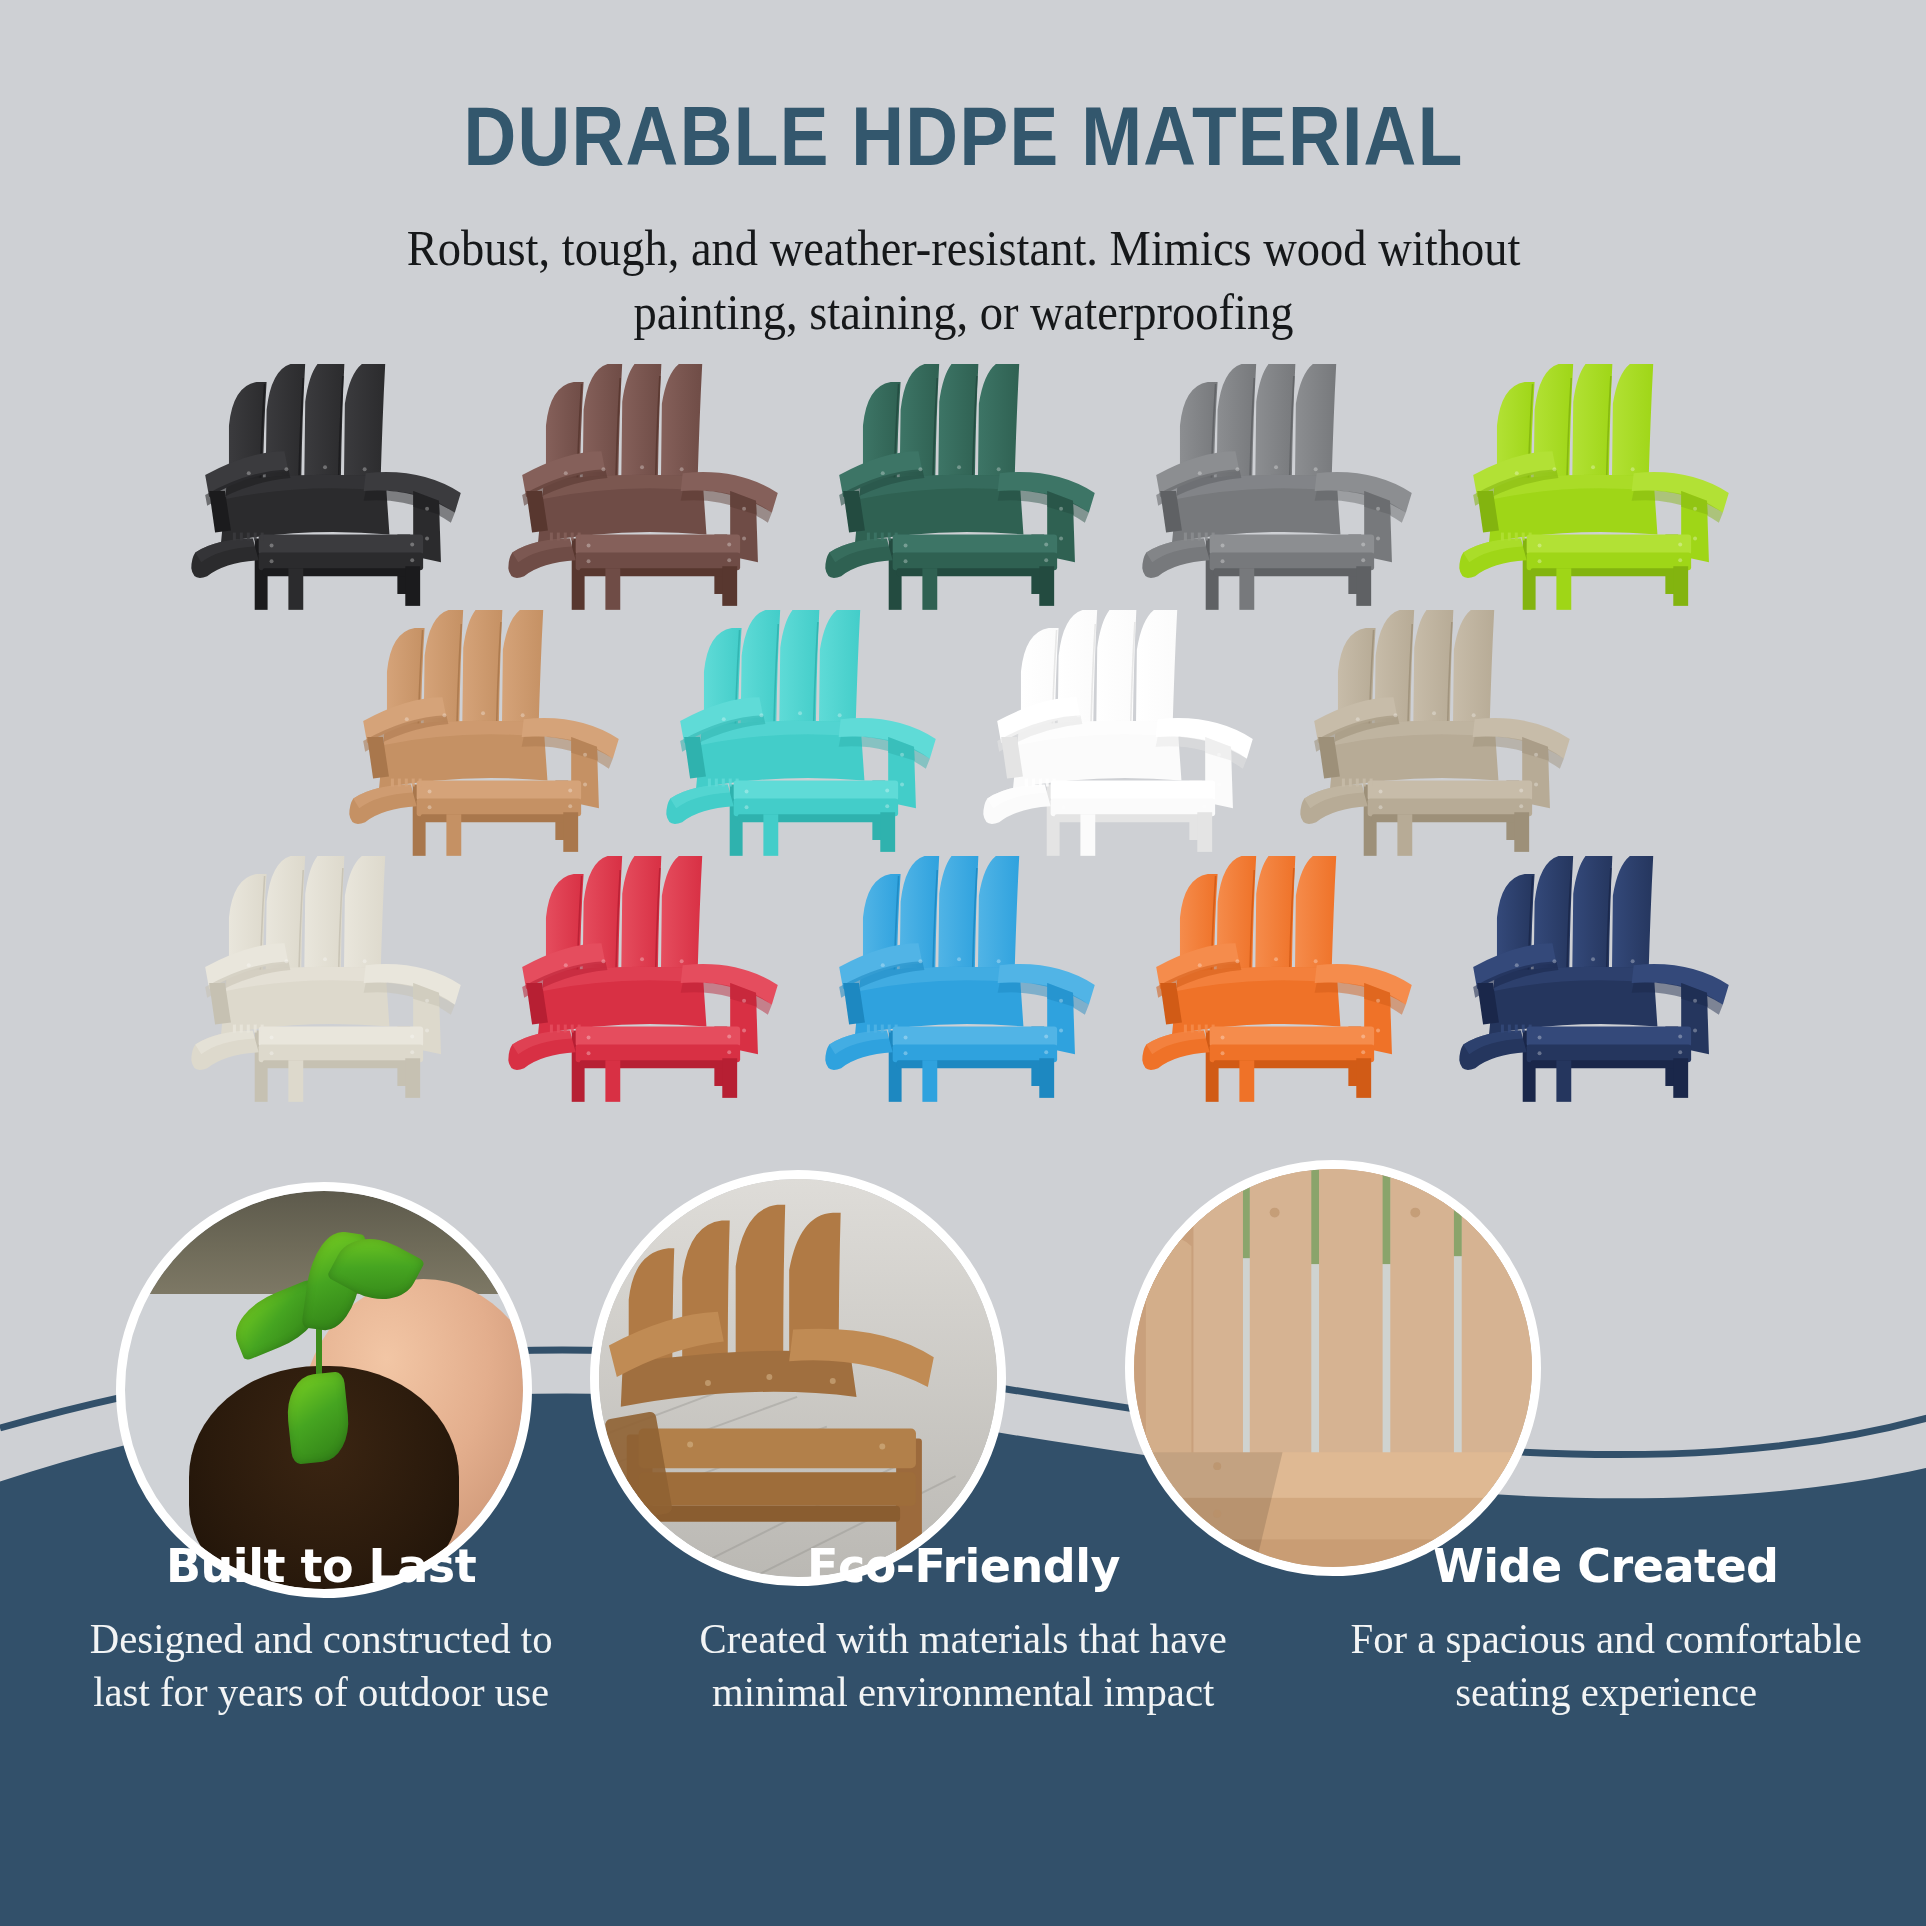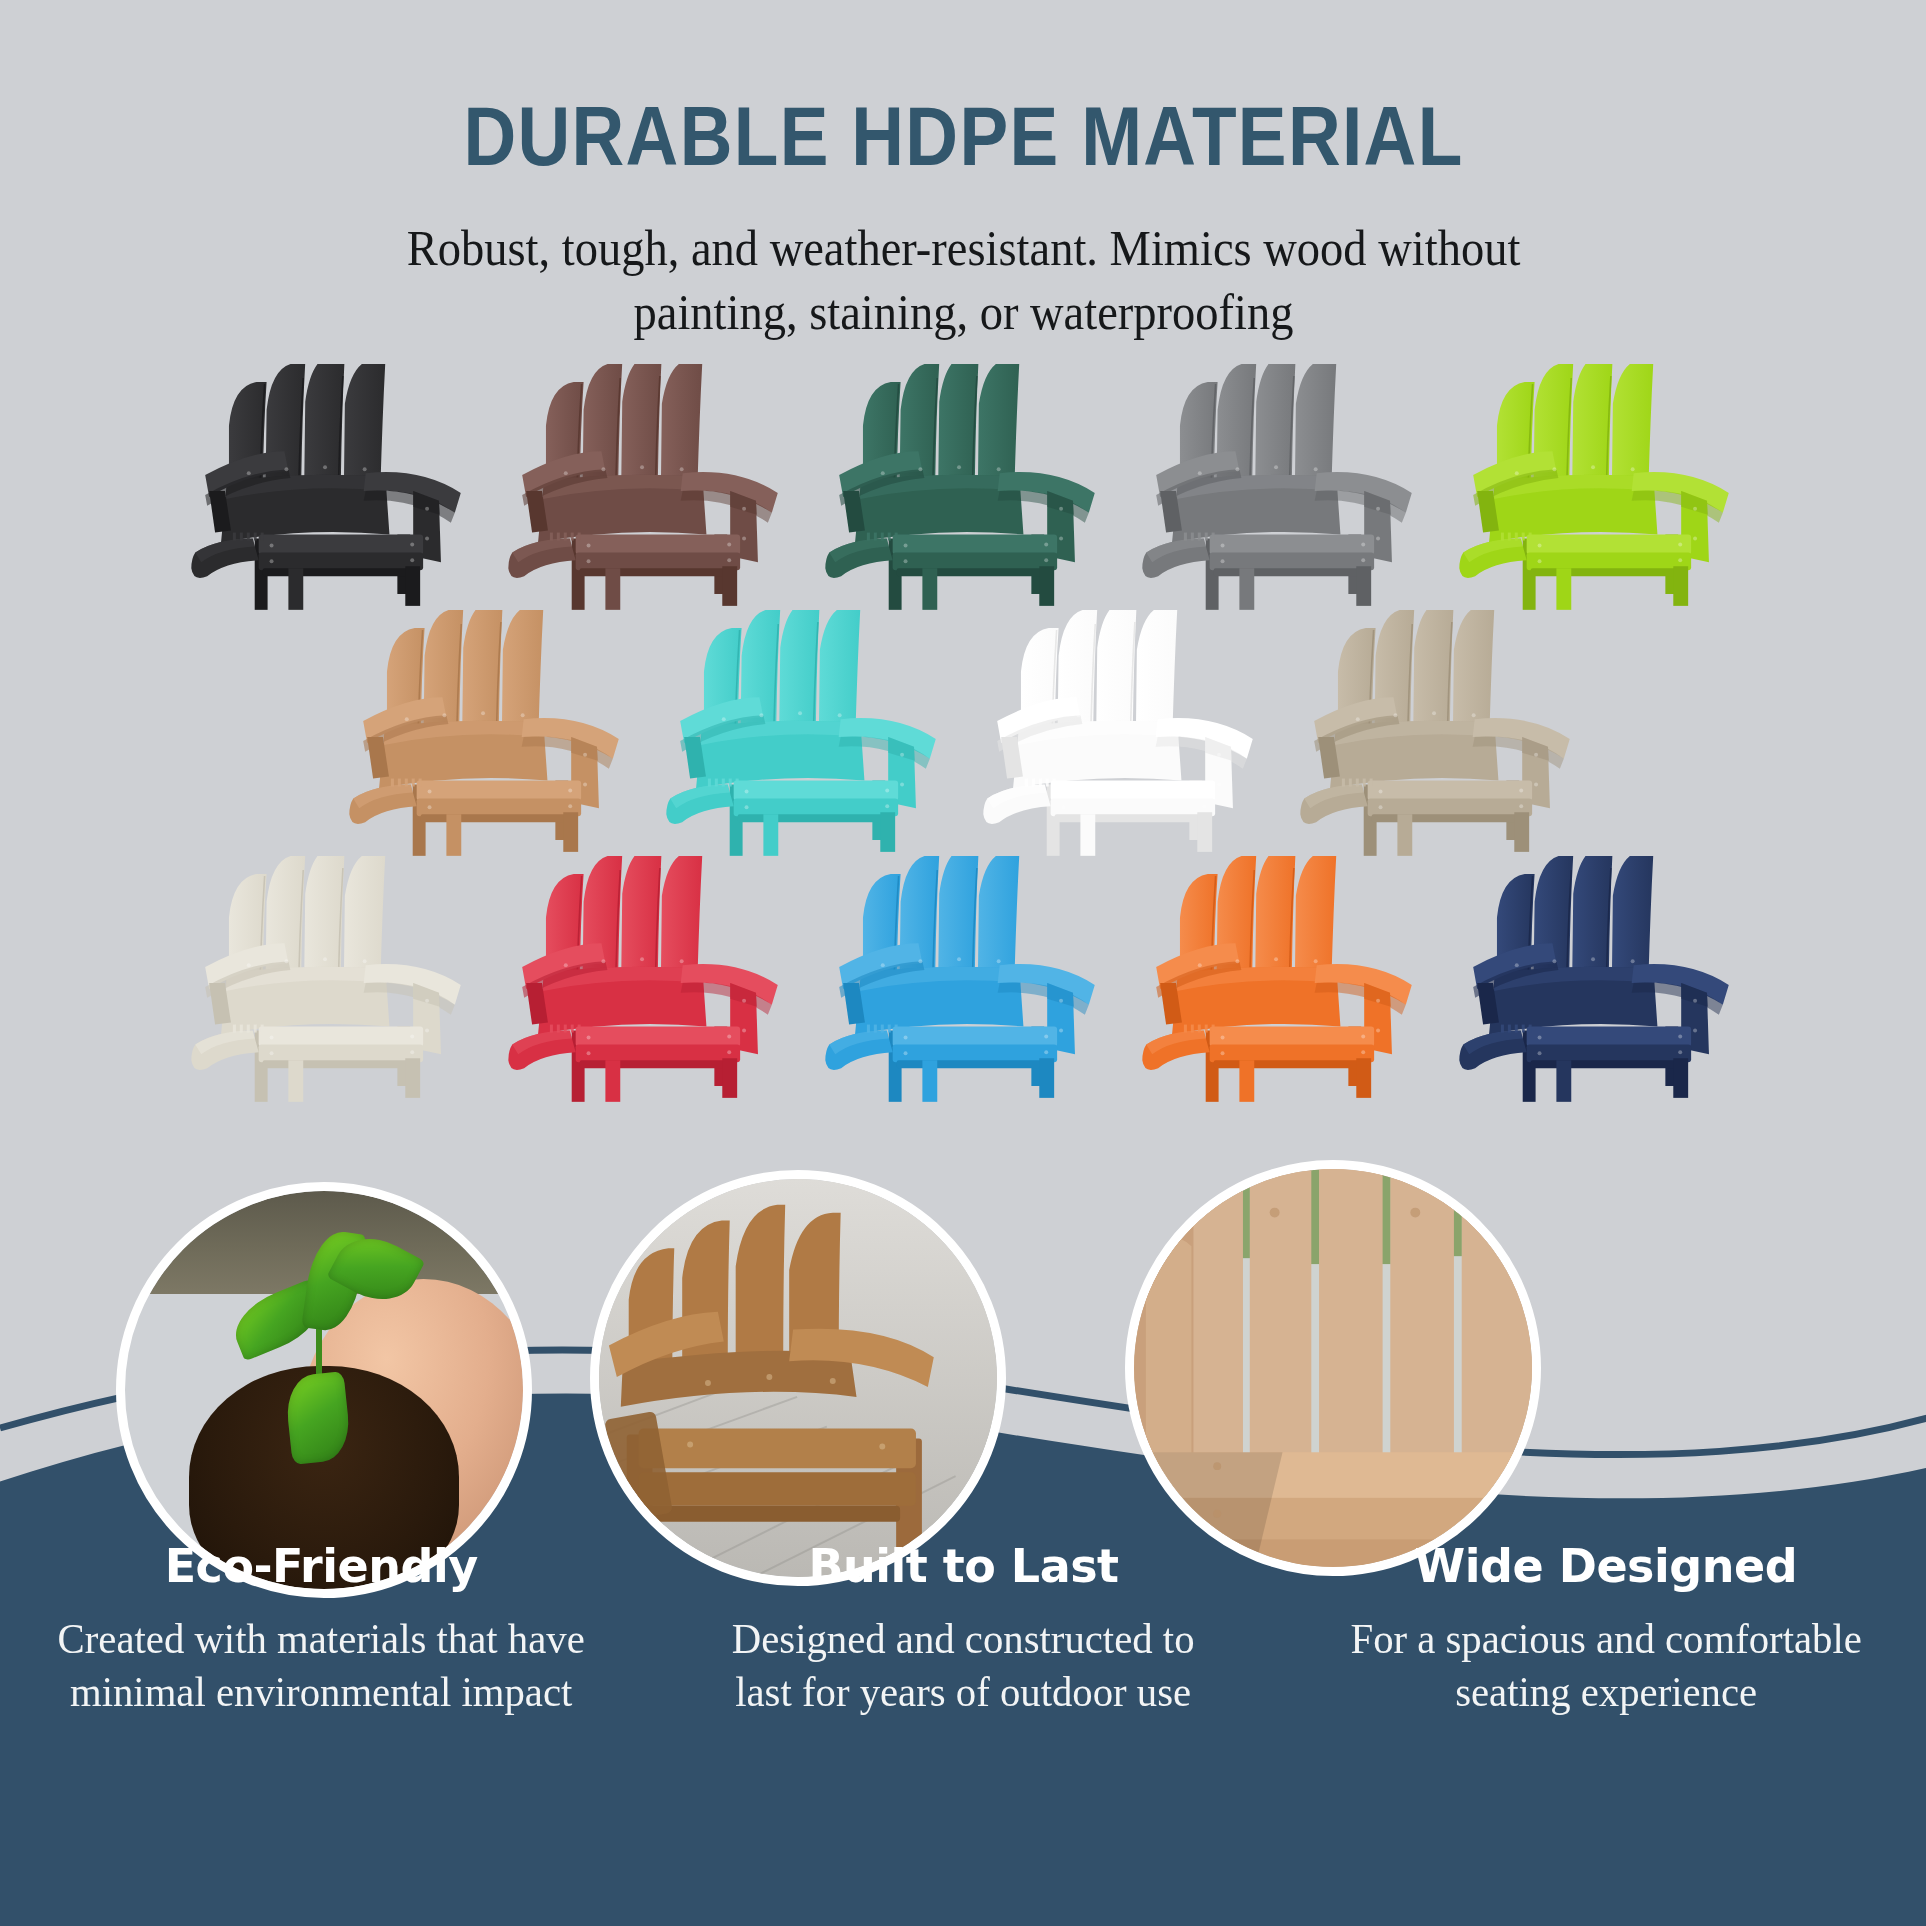--- a/index.html
+++ b/index.html
@@ -1246,35 +1246,35 @@
                 <circle cx="84" cy="348" r="4"></circle>
             </g>
           </svg>
         </div>
       </div>
     </div>
   </div>
 
   <div class="features" style="color: rgb(255, 255, 255);">
     <div class="feature">
+      <h3 class="feature-title">Built to Last</h3>
+      <p class="feature-desc">
+        <span>Designed and constructed to</span><br>
+        <span>last for years of outdoor use</span>
+      </p>
+    </div>
+    <div class="feature">
       <h3 class="feature-title">Eco-Friendly</h3>
       <p class="feature-desc">
         <span>Created with materials that have</span><br>
         <span>minimal environmental impact</span>
       </p>
     </div>
     <div class="feature">
-      <h3 class="feature-title">Built to Last</h3>
-      <p class="feature-desc">
-        <span>Designed and constructed to</span><br>
-        <span>last for years of outdoor use</span>
-      </p>
-    </div>
-    <div class="feature">
-      <h3 class="feature-title">Wide Designed</h3>
+      <h3 class="feature-title">Wide Created</h3>
       <p class="feature-desc">
         <span>For a spacious and comfortable</span><br>
         <span>seating experience</span>
       </p>
     </div>
   </div>
 
 </div>
 
 

